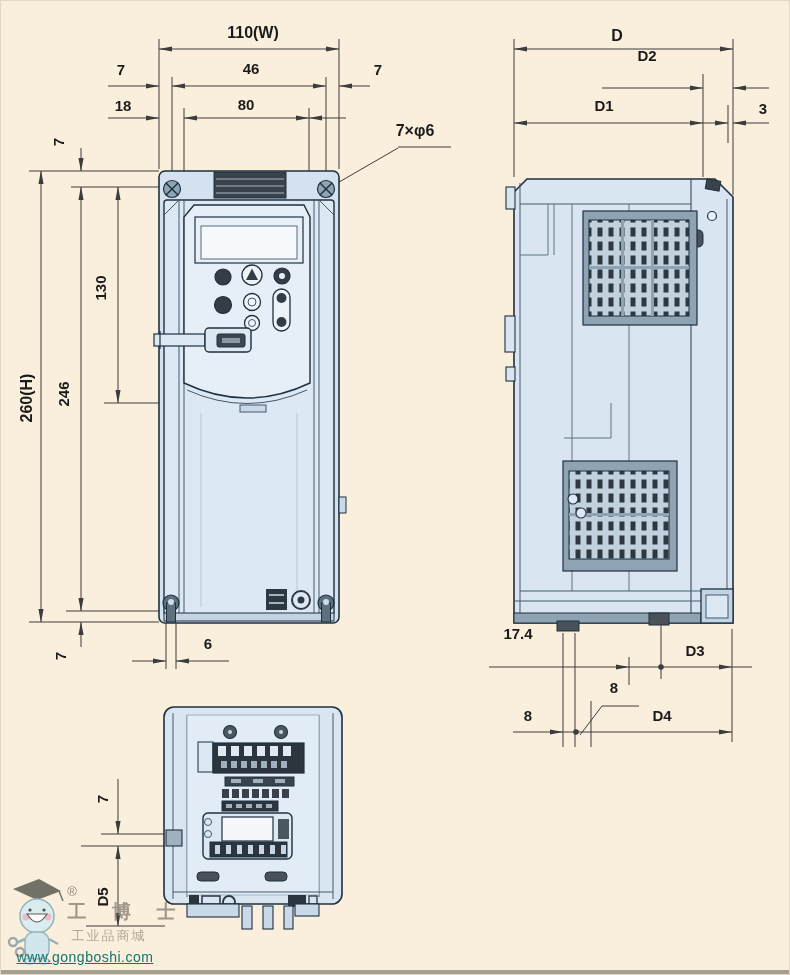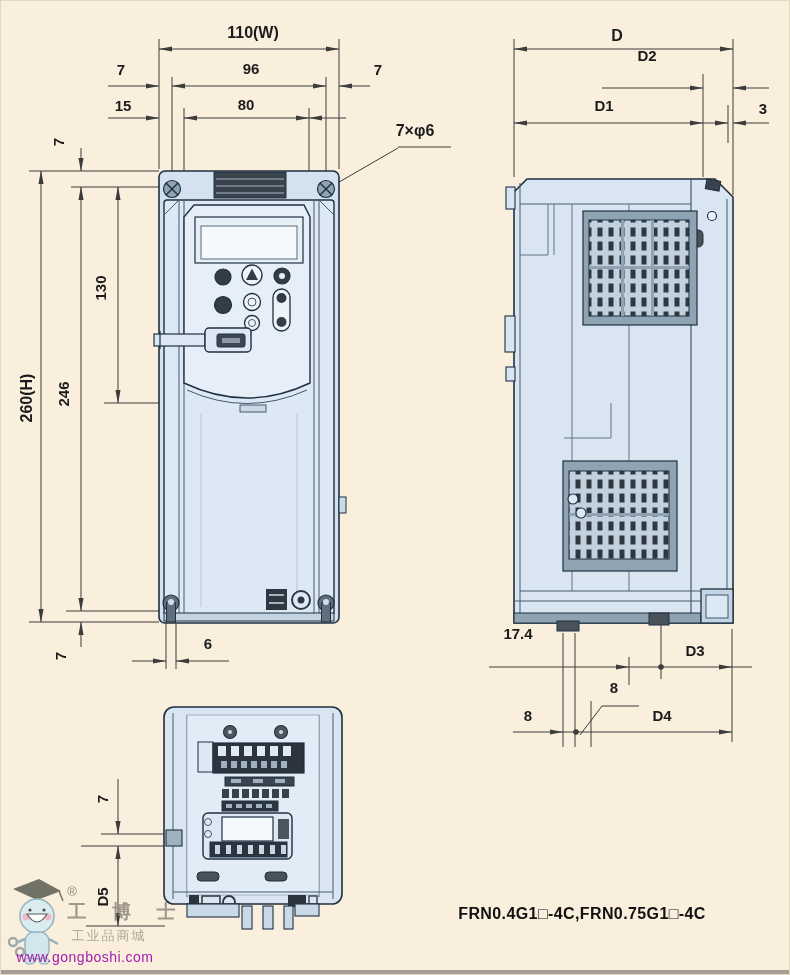--- a/index.html
+++ b/index.html
@@ -17,21 +17,21 @@
   .rot{transform:translate(-50%,-50%) rotate(-90deg);}
   .model{
     position:absolute;transform:translate(-50%,-50%);
     font-size:16px;font-weight:700;color:#111;white-space:nowrap;letter-spacing:.4px;
   }
   .wm{position:absolute;transform:translate(-50%,-50%);white-space:nowrap;color:#a9a192;}
   .wm-reg{font-size:13px;color:#8f897c;}
   .wm-brand{font-family:Liberation Mono, monospace;font-size:19px;font-weight:700;
             color:#8f897c;letter-spacing:7px;opacity:.85;}
   .wm-tag{font-size:13px;color:#a89f8e;letter-spacing:2px;opacity:.9;font-family:Liberation Serif, serif;}
-  .wm-url{font-size:14px;color:#a21caf;letter-spacing:.5px;}
+  .wm-url{font-size:14px;color:#0f766e;letter-spacing:.5px;text-decoration:underline;}
   .bottom-strip{position:absolute;left:0;bottom:0;width:100%;height:4px;background:#a59e93;}
 </style>
 </head>
 <body>
 
 <div id="canvas">
 
 <svg width="790" height="975" viewBox="0 0 790 975">
   <defs>
     <marker id="ma" viewBox="0 0 12 6" refX="11.6" refY="3" markerWidth="13.5" markerHeight="6.8" orient="auto-start-reverse" markerUnits="userSpaceOnUse">
@@ -360,23 +360,23 @@
     <circle cx="19" cy="951" r="4" fill="none" stroke="#9aa4a8" stroke-width="2.4"></circle>
     <line x1="24" y1="938" x2="15" y2="942" stroke="#8fb0ba" stroke-width="2.5"></line>
     <line x1="48" y1="938" x2="57" y2="943" stroke="#8fb0ba" stroke-width="2.5"></line>
     <ellipse cx="29" cy="960" rx="5" ry="3" fill="#cfe6ee" stroke="#8fb0ba" stroke-width="1.2"></ellipse>
     <ellipse cx="43" cy="960" rx="5" ry="3" fill="#cfe6ee" stroke="#8fb0ba" stroke-width="1.2"></ellipse>
   </g>
 </svg>
 
 <div class="dim big" style="left:252px;top:32px">110(W)</div>
 <div class="dim" style="left:120px;top:68px">7</div>
-<div class="dim" style="left:250px;top:67px">96</div>
+<div class="dim" style="left:250px;top:67px">46</div>
 <div class="dim" style="left:377px;top:68px">7</div>
-<div class="dim" style="left:122px;top:104px">15</div>
+<div class="dim" style="left:122px;top:104px">18</div>
 <div class="dim" style="left:245px;top:103px">80</div>
 <div class="dim big" style="left:414px;top:130px">7×φ6</div>
 
 <div class="dim rot" style="left:57px;top:141px">7</div>
 <div class="dim rot big" style="left:26px;top:397px">260(H)</div>
 <div class="dim rot" style="left:62px;top:393px">246</div>
 <div class="dim rot" style="left:99px;top:287px">130</div>
 <div class="dim rot" style="left:59px;top:655px">7</div>
 <div class="dim" style="left:207px;top:642px">6</div>
 
@@ -387,21 +387,20 @@
 
 <div class="dim" style="left:517px;top:632px">17.4</div>
 <div class="dim" style="left:694px;top:649px">D3</div>
 <div class="dim" style="left:613px;top:686px">8</div>
 <div class="dim" style="left:527px;top:714px">8</div>
 <div class="dim" style="left:661px;top:714px">D4</div>
 
 <div class="dim rot" style="left:101px;top:798px">7</div>
 <div class="dim rot" style="left:101px;top:896px">D5</div>
 
-<div class="model" style="left:581px;top:913px">FRN0.4G1□-4C,FRN0.75G1□-4C</div>
 
 <div class="wm wm-reg" style="left:71px;top:890px">®</div>
 <div class="wm wm-brand" style="left:124px;top:911px">工 博 士</div>
 <div class="wm wm-tag" style="left:108px;top:935px">工业品商城</div>
 <div class="wm wm-url" style="left:84px;top:956px">www.gongboshi.com</div>
 
 <div class="bottom-strip"></div>
 </div>
 
 </body></html>

